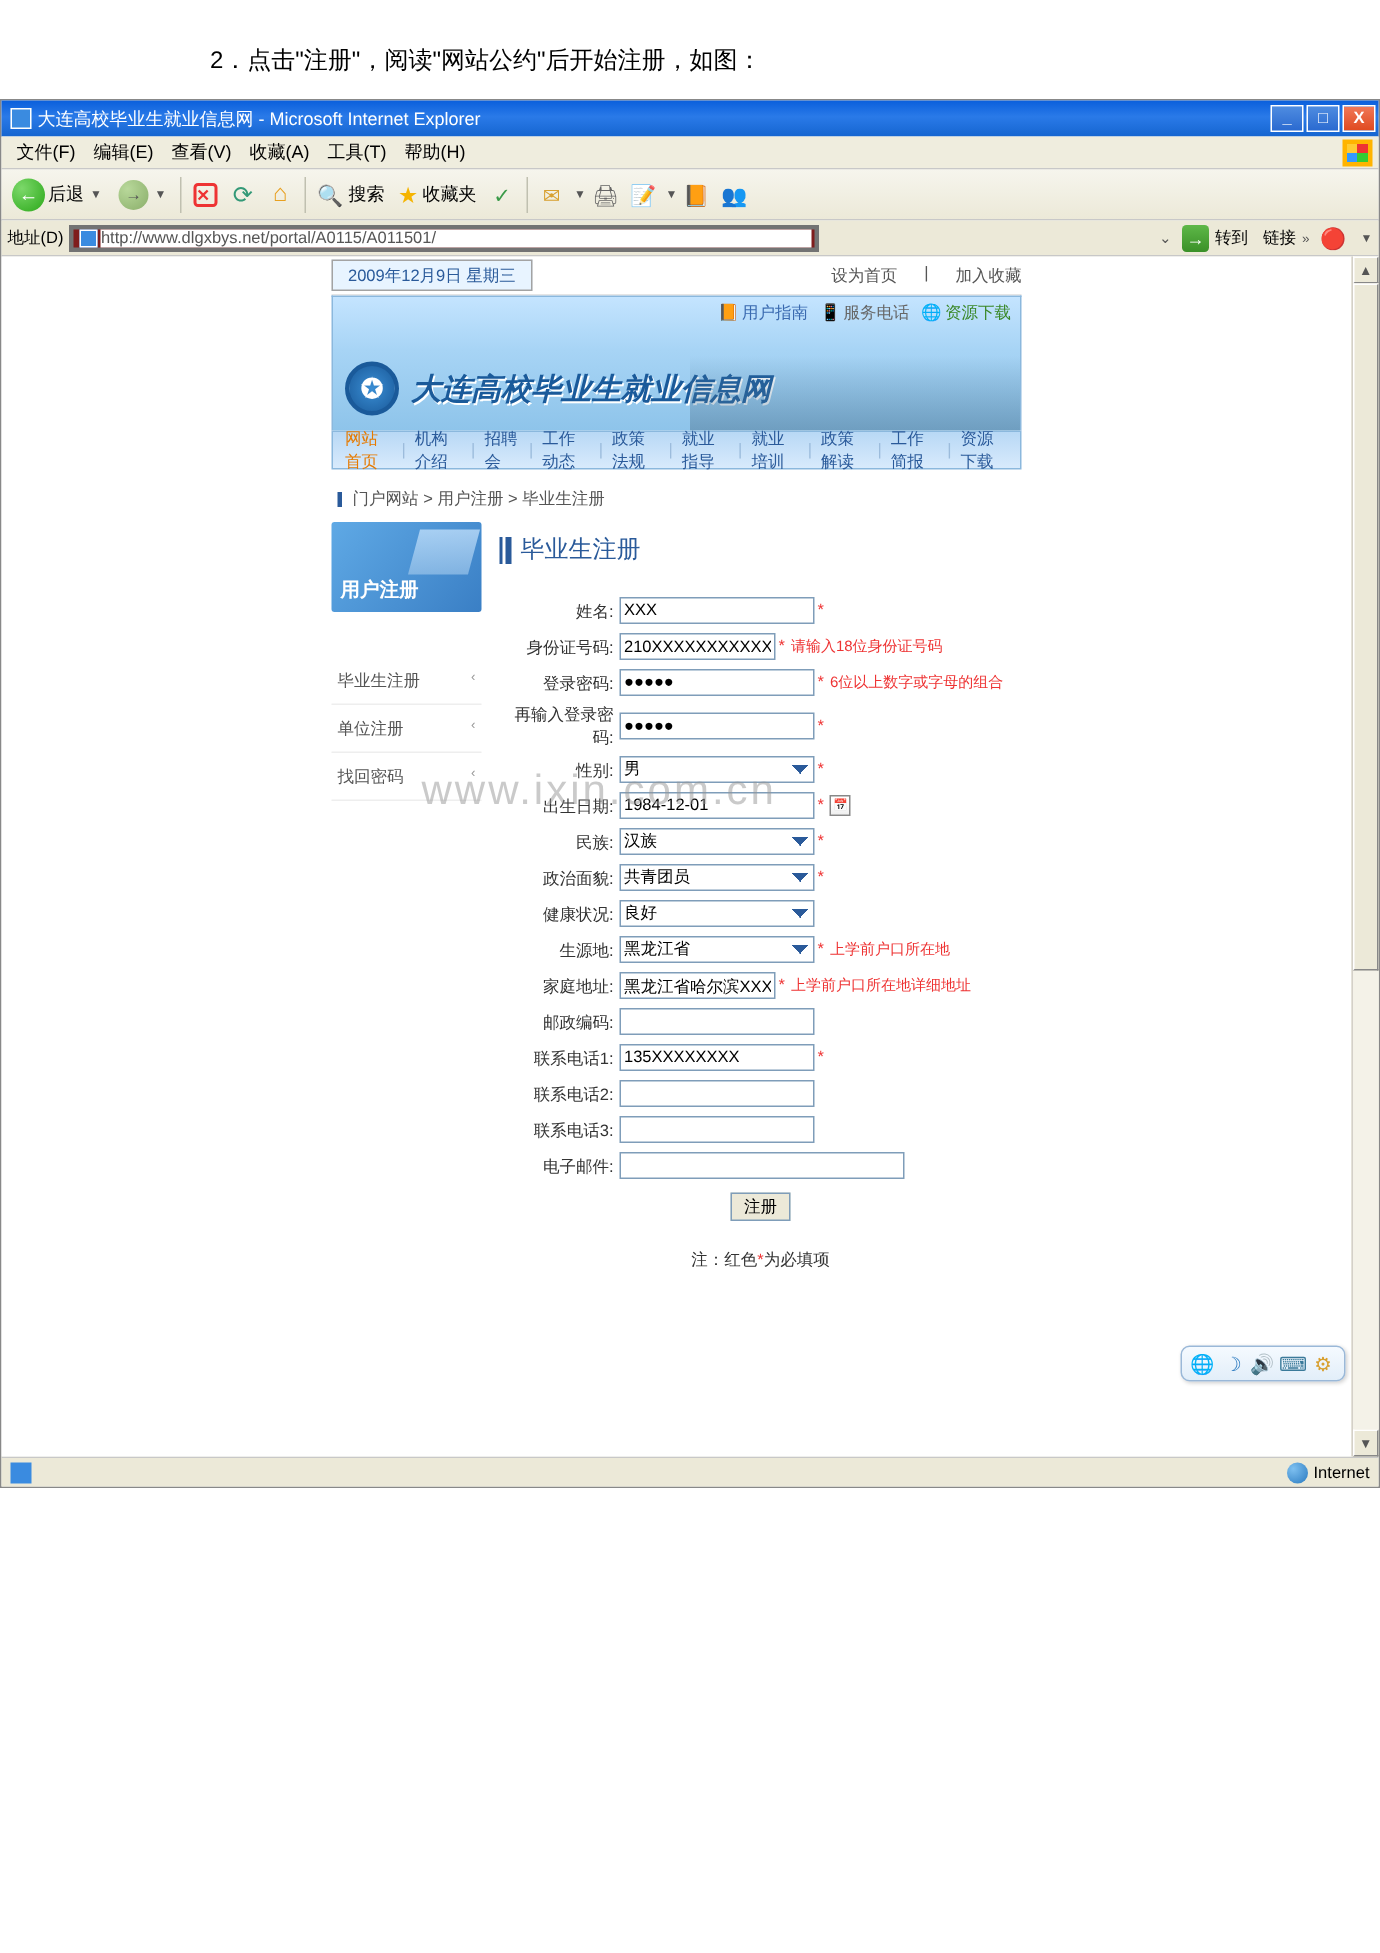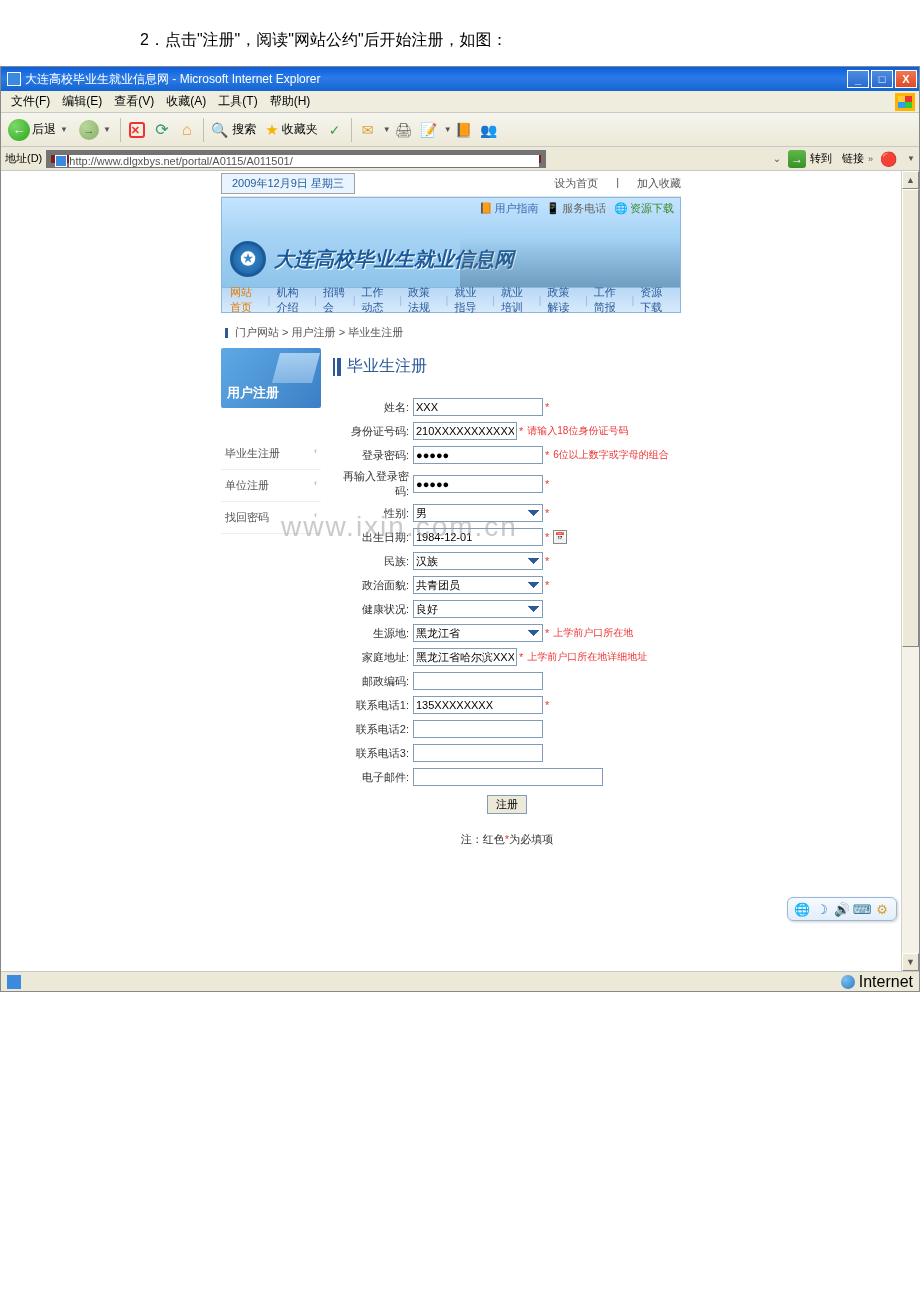--- a/index.html
+++ b/index.html
@@ -25,21 +25,21 @@
     .tool-sep { width:1px; height:24px; background:#c0c0b0; margin:0 3px; }
     .tool-ico { width:20px; height:20px; display:flex; align-items:center; justify-content:center; font-size:14px; margin:0 2px; }
     .stop-ico { color:#e33; border:2px solid #e33; border-radius:3px; width:16px; height:16px; font-size:11px; font-weight:bold; }
     .refresh-ico { color:#397; font-size:16px; }
     .home-ico { color:#e8a020; font-size:16px; }
     .search-lbl, .fav-lbl { display:flex; align-items:center; gap:3px; padding:2px 4px; }
     .mag-ico { color:#3a6ab0; font-size:14px; }
     .star-ico { color:#f5b400; font-size:15px; }
     .addrbar { background:#ece9d8; border-bottom:1px solid #c8c8c8; height:24px; display:flex; align-items:center; padding:0 4px; gap:4px; }
     .addr-label { font-size:11px; }
-    .addr-input-wrap { flex:initial; width:500px; display:flex; align-items:flex-start; background:#7f1d1d; border:5px solid #737373; height:18px; padding:0 2px; }
+    .addr-input-wrap { flex:initial; width:500px; display:flex; align-items:center; background:#7f1d1d; border:3px solid #737373; height:18px; padding:0 2px; }
     .addr-input { border:none; outline:none; font-size:11px; flex:1; color:#555; }
     .go-btn { background: linear-gradient(#5eb848,#3a9028); color:#fff; width:18px; height:18px; border-radius:3px; display:flex; align-items:center; justify-content:center; font-size:12px; }
     .go-label { font-size:11px; }
     .links-label { font-size:11px; margin-left:6px; }
     .addr-spacer { flex:1; }
     .addr-dd2 { color:#555; font-size:10px; padding:0 3px; }
     .browser-content { background:#fff; display:flex; position:relative; height:800px; }
     .content-main { flex:1; overflow:auto; }
     .scrollbar { width:18px; background:#ece9d8; border-left:1px solid #d4d0c8; display:flex; flex-direction:column; }
     .scroll-btn { height:18px; border:1px solid #fff; border-right-color:#888; border-bottom-color:#888; background:#ece9d8; display:flex; align-items:center; justify-content:center; font-size:9px; color:#555; }
@@ -85,21 +85,21 @@
     .form-select { height:18px; width:130px; border:1px solid #7f9db9; font-size:11px; background:#fff; appearance:none; padding:0 2px; background-image: linear-gradient(45deg, transparent 48%, #2a5a9a 50%), linear-gradient(-45deg, transparent 48%, #2a5a9a 50%); background-size:6px 6px, 6px 6px; background-position: right 8px center, right 3px center; background-repeat:no-repeat; }
     .req { color:#e33; margin-left:2px; font-size:11px; }
     .hint { color:#e33; font-size:10px; margin-left:4px; }
     .cal-ico { display:inline-block; width:14px; height:14px; border:1px solid #888; margin-left:4px; background: linear-gradient(#fff 40%,#eee); font-size:8px; text-align:center; line-height:12px; color:#d44;}
     .submit-row { text-align:center; margin-top:8px; }
     .submit-btn { padding:1px 8px; border:1px solid #7f9db9; background:#ece9d8; font-size:11px; }
     .note { text-align:center; font-size:11px; margin-top:18px; color:#333;}
     .note .red { color:#e33; }
     .floating-toolbar { position:absolute; bottom:50px; right:22px; border:1px solid #9ab8d8; background: linear-gradient(#f5faff,#e2eef9); border-radius:6px; padding:3px 6px; display:flex; align-items:center; gap:4px; font-size:13px; box-shadow:1px 1px 3px rgba(0,0,0,0.2);}
     .ft-ico { width:16px; height:16px; display:flex; align-items:center; justify-content:center; }
-    .statusbar { background:#ece9d8; border-top:1px solid #c8c8c8; height:20px; display:flex; align-items:center; padding:0 6px; font-size:16px; }
+    .statusbar { background:#ece9d8; border-top:1px solid #c8c8c8; height:20px; display:flex; align-items:center; padding:0 6px; font-size:11px; }
     .statusbar .globe { width:14px; height:14px; border-radius:50%; background: radial-gradient(circle at 30% 30%, #7ec0f0, #2a7ac0); margin-right:4px; }
     .status-left { display:flex; align-items:center;}
     .status-left .ie-ico { width:14px; height:14px; background:#3a8be0; margin-right:4px;}
     .status-right { margin-left:auto; display:flex; align-items:center; }
     .dropdown-arrow { font-size:8px; margin-left:2px; color:#555;}
   </style>
 </head>
 <body>
 
 <div class="doc-instruction">2．点击"注册"，阅读"网站公约"后开始注册，如图：</div>

